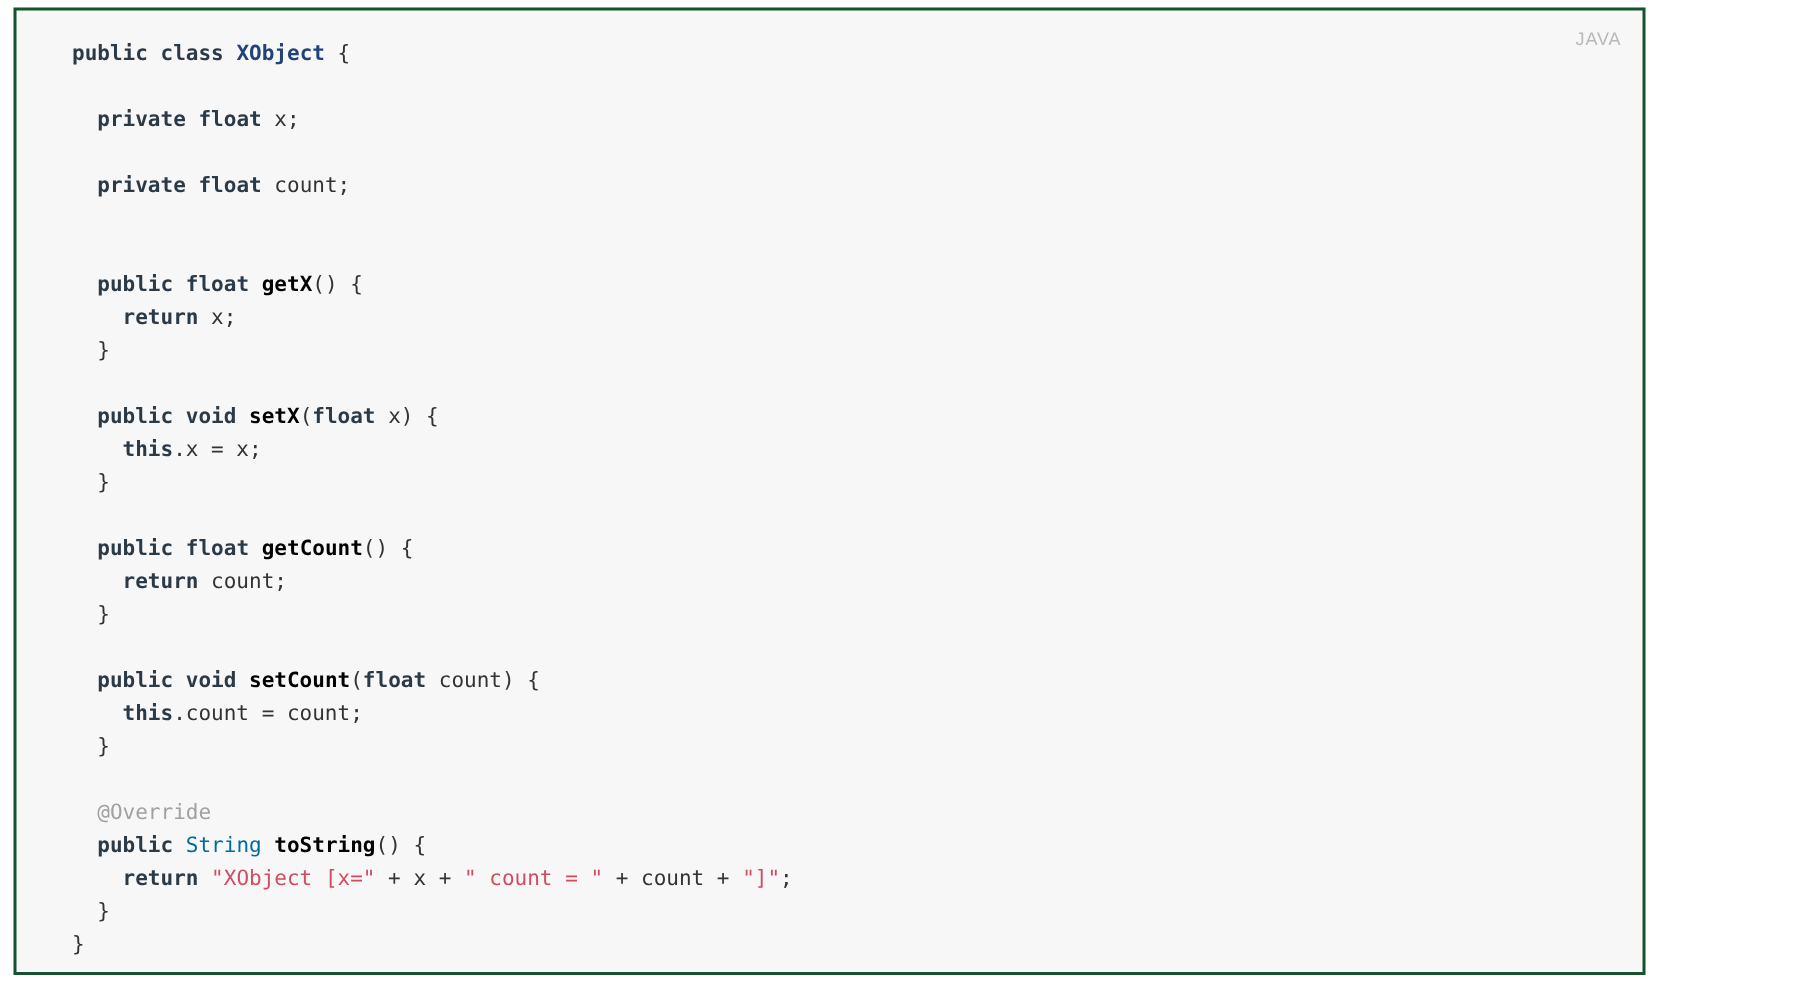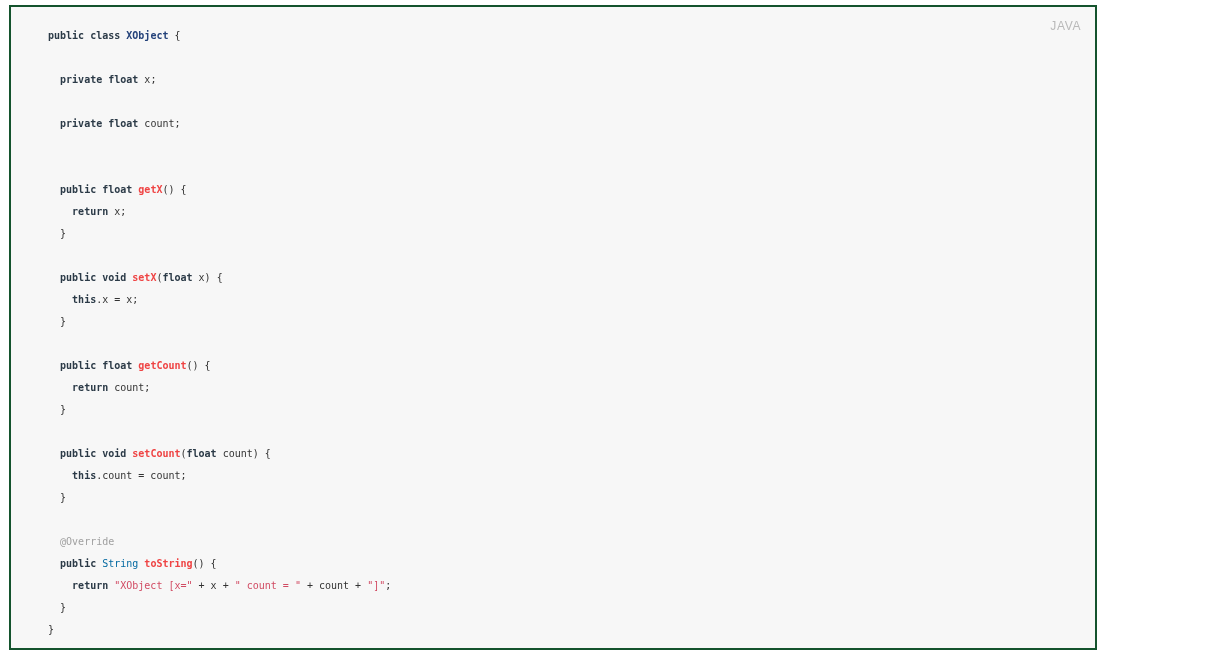--- a/index.html
+++ b/index.html
@@ -45,38 +45,38 @@
     top: 18px;
     right: 0;
     bottom: 0;
     padding: 0 0 0 0;
   }
 
   pre.code {
     margin: 0;
     padding: 0;
     font-family: "DejaVu Sans Mono", "Liberation Mono", monospace;
-    font-size: 10px;
+    font-size: 14px;
     line-height: 22px;
     color: #333333;
     white-space: pre;
     tab-size: 2;
   }
 
   .line {
     display: block;
     height: 22px;
     padding-left: 37px;
     white-space: pre;
   }
 
   
   .kw   { color: #2b3a47; font-weight: bold; }   
   .cls  { color: #24427a; font-weight: bold; }   
-  .fn   { color: #ef4444; font-weight: bold; }   
+  .fn   { color: #000000; font-weight: bold; }   
   .str  { color: #d14b63; }                      
   .ann  { color: #a0a0a0; text-align: center; }                      
   .pln  { color: #333333; }                      
   .typ  { color: #0369a1; }                      
 </style>
 </head>
 <body>
 
 <div class="code-panel">
 

